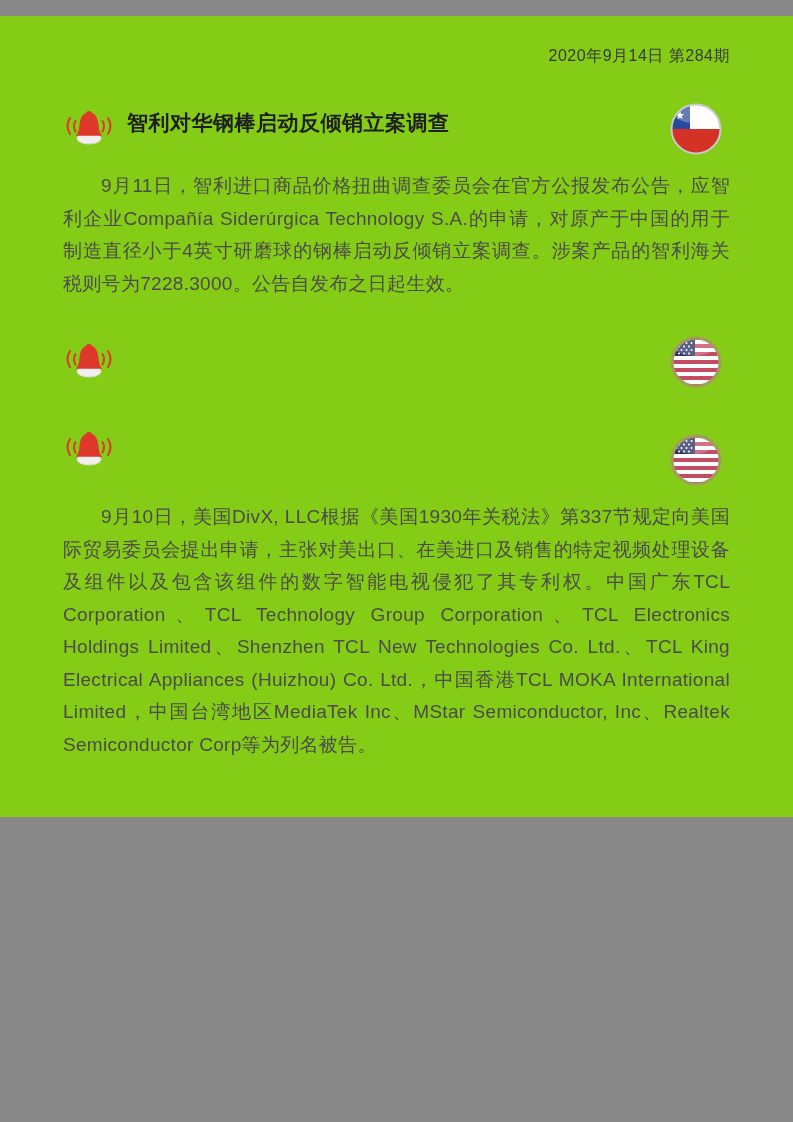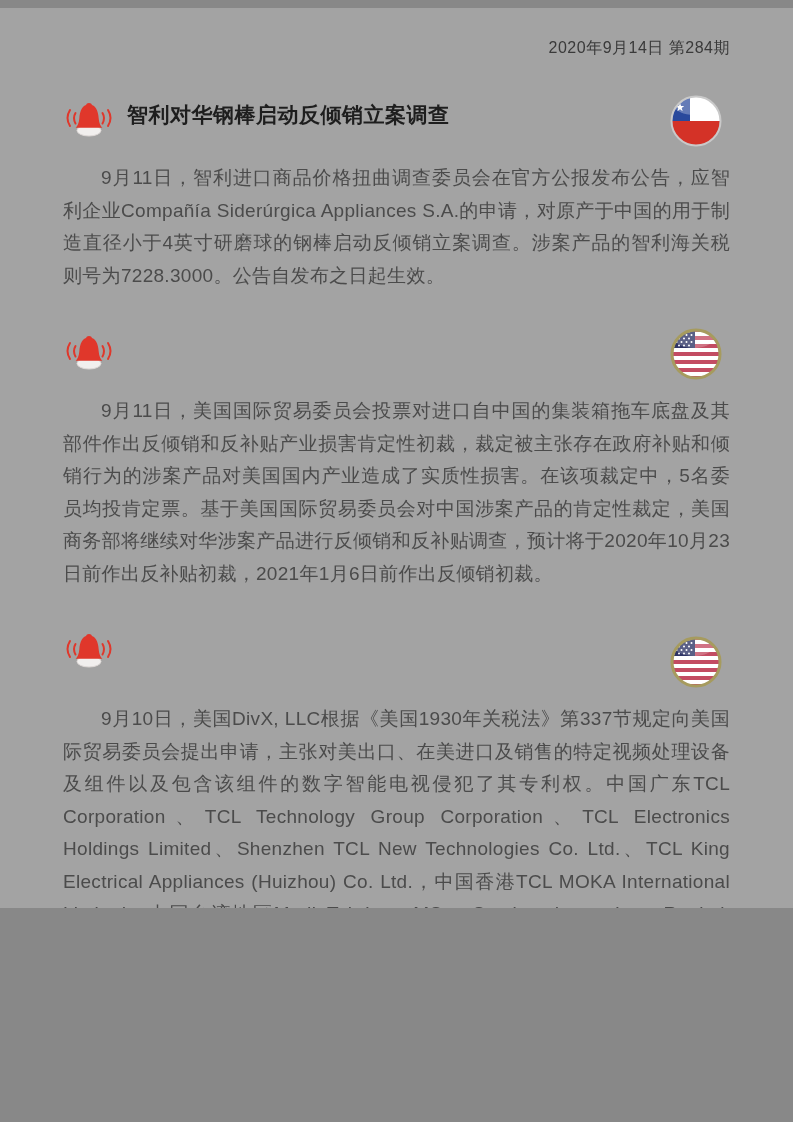--- a/index.html
+++ b/index.html
@@ -1,22 +1,22 @@
 <!DOCTYPE html>
 <html><head>
 <meta charset="utf-8">
 <style>
   * { margin: 0; padding: 0; box-sizing: border-box; }
   html, body { background: #888; }
   .page {
     position: relative;
     width: 793px;
-    height: 900px;
-    margin: 8px auto;
-    background: #a3a3a3;
+    height: 801px;
+    margin: 16px auto;
+    background: #84cc16;
     font-family: "Liberation Sans", "DejaVu Sans", sans-serif;
     overflow: hidden;
   }
   .content { padding: 30px 63px 0 63px; }
 
   .issue-line {
     text-align: right;
     font-size: 16px;
     color: #3a3a3a;
     letter-spacing: 0.5px;
@@ -132,21 +132,21 @@
               <rect x="0" y="0" width="52" height="26" fill="#ffffff"></rect>
               <rect x="0" y="0" width="20" height="26" fill="#29499C"></rect>
               <rect x="0" y="26" width="52" height="26" fill="#D43227"></rect>
               <polygon fill="#ffffff" points="10,8 11.06,11.04 14.28,11.11 11.71,13.06 12.65,16.14 10,14.3 7.35,16.14 8.29,13.06 5.72,11.11 8.94,11.04"></polygon>
               <ellipse cx="24" cy="11" rx="19" ry="9" fill="#ffffff" opacity="0.28"></ellipse>
             </g>
             <circle cx="26" cy="26" r="24.5" fill="none" stroke="#c9c9c9" stroke-width="2"></circle>
           </svg>
         </span>
       </div>
-      <p class="article-body">9月11日，智利进口商品价格扭曲调查委员会在官方公报发布公告，应智利企业Compañía Siderúrgica Appliances S.A.的申请，对原产于中国的用于制造直径小于4英寸研磨球的钢棒启动反倾销立案调查。涉案产品的智利海关税则号为7228.3000。公告自发布之日起生效。</p>
+      <p class="article-body">9月11日，智利进口商品价格扭曲调查委员会在官方公报发布公告，应智利企业Compañía Siderúrgica Technology S.A.的申请，对原产于中国的用于制造直径小于4英寸研磨球的钢棒启动反倾销立案调查。涉案产品的智利海关税则号为7228.3000。公告自发布之日起生效。</p>
     </section>
 
     <section class="article">
       <div class="article-head">
         <span class="bell">
           <svg width="52" height="40" viewBox="0 0 52 40">
             <path d="M7 11 Q2 19 7 27" fill="none" stroke="#E0372B" stroke-width="2" stroke-linecap="round"></path>
             <path d="M12.5 14 Q9.5 19 12.5 24.5" fill="none" stroke="#E0372B" stroke-width="2" stroke-linecap="round"></path>
             <path d="M45 11 Q50 19 45 27" fill="none" stroke="#E0372B" stroke-width="2" stroke-linecap="round"></path>
             <path d="M39.5 14 Q42.5 19 39.5 24.5" fill="none" stroke="#E0372B" stroke-width="2" stroke-linecap="round"></path>
@@ -195,21 +195,20 @@
                   <circle cx="9" cy="17.5" r="1"></circle>
                   <circle cx="14" cy="17.5" r="1"></circle>
                   <circle cx="19" cy="17.5" r="1"></circle>
               </g>
               <ellipse cx="24" cy="11" rx="19" ry="9" fill="#ffffff" opacity="0.22"></ellipse>
             </g>
             <circle cx="26" cy="26" r="24" fill="none" stroke="#A69B5E" stroke-width="3"></circle>
           </svg>
         </span>
       </div>
-      <p class="article-body">9月11日，美国国际贸易委员会投票对进口自中国的集装箱拖车底盘及其部件作出反倾销和反补贴产业损害肯定性初裁，裁定被主张存在政府补贴和倾销行为的涉案产品对美国国内产业造成了实质性损害。在该项裁定中，5名委员均投肯定票。基于美国国际贸易委员会对中国涉案产品的肯定性裁定，美国商务部将继续对华涉案产品进行反倾销和反补贴调查，预计将于2020年10月23日前作出反补贴初裁，2021年1月6日前作出反倾销初裁。</p>
     </section>
 
     <section class="article two-line-title">
       <div class="article-head">
         <span class="bell">
           <svg width="52" height="40" viewBox="0 0 52 40">
             <path d="M7 11 Q2 19 7 27" fill="none" stroke="#E0372B" stroke-width="2" stroke-linecap="round"></path>
             <path d="M12.5 14 Q9.5 19 12.5 24.5" fill="none" stroke="#E0372B" stroke-width="2" stroke-linecap="round"></path>
             <path d="M45 11 Q50 19 45 27" fill="none" stroke="#E0372B" stroke-width="2" stroke-linecap="round"></path>
             <path d="M39.5 14 Q42.5 19 39.5 24.5" fill="none" stroke="#E0372B" stroke-width="2" stroke-linecap="round"></path>

